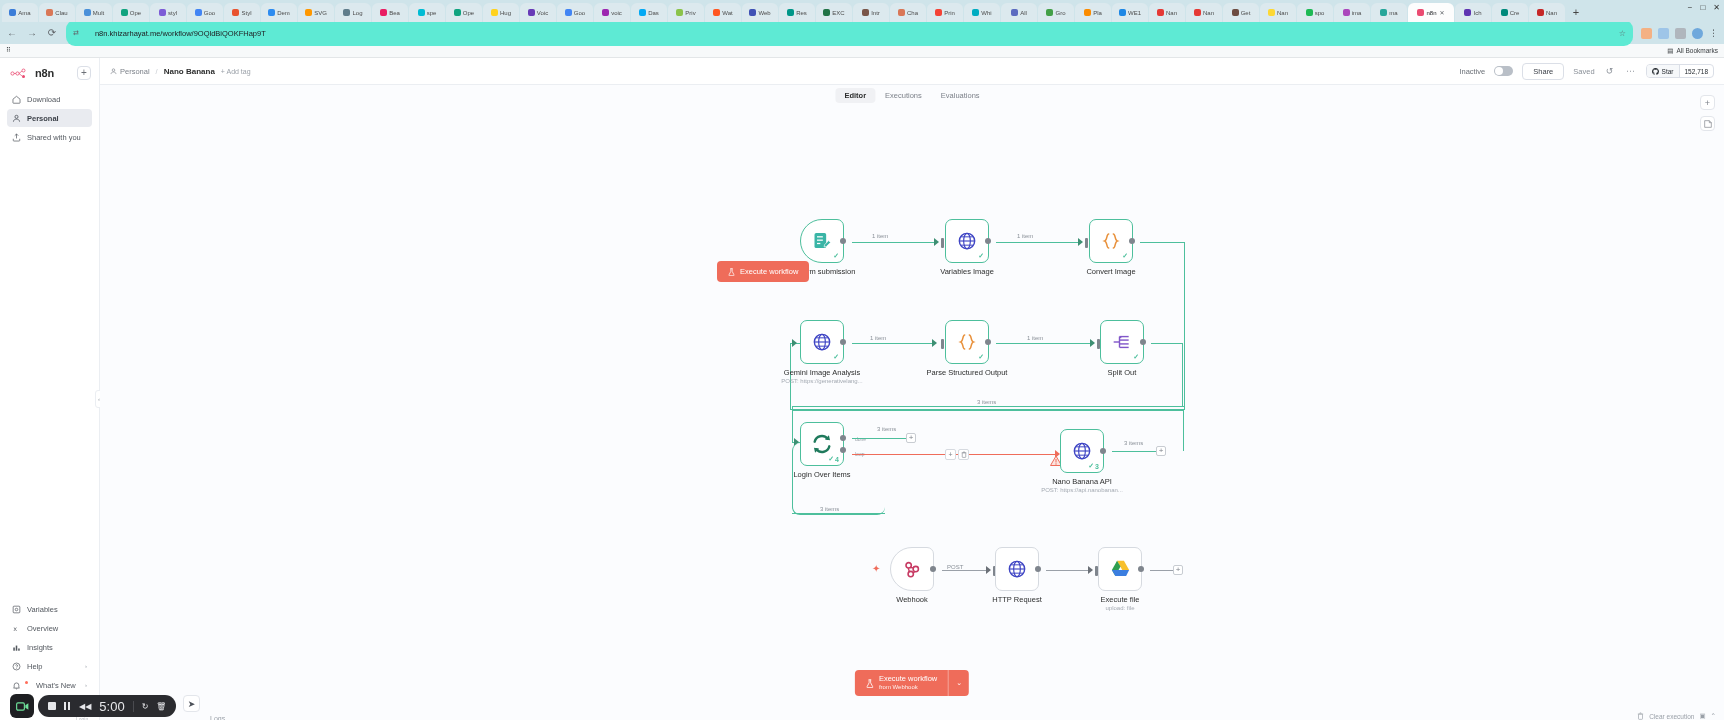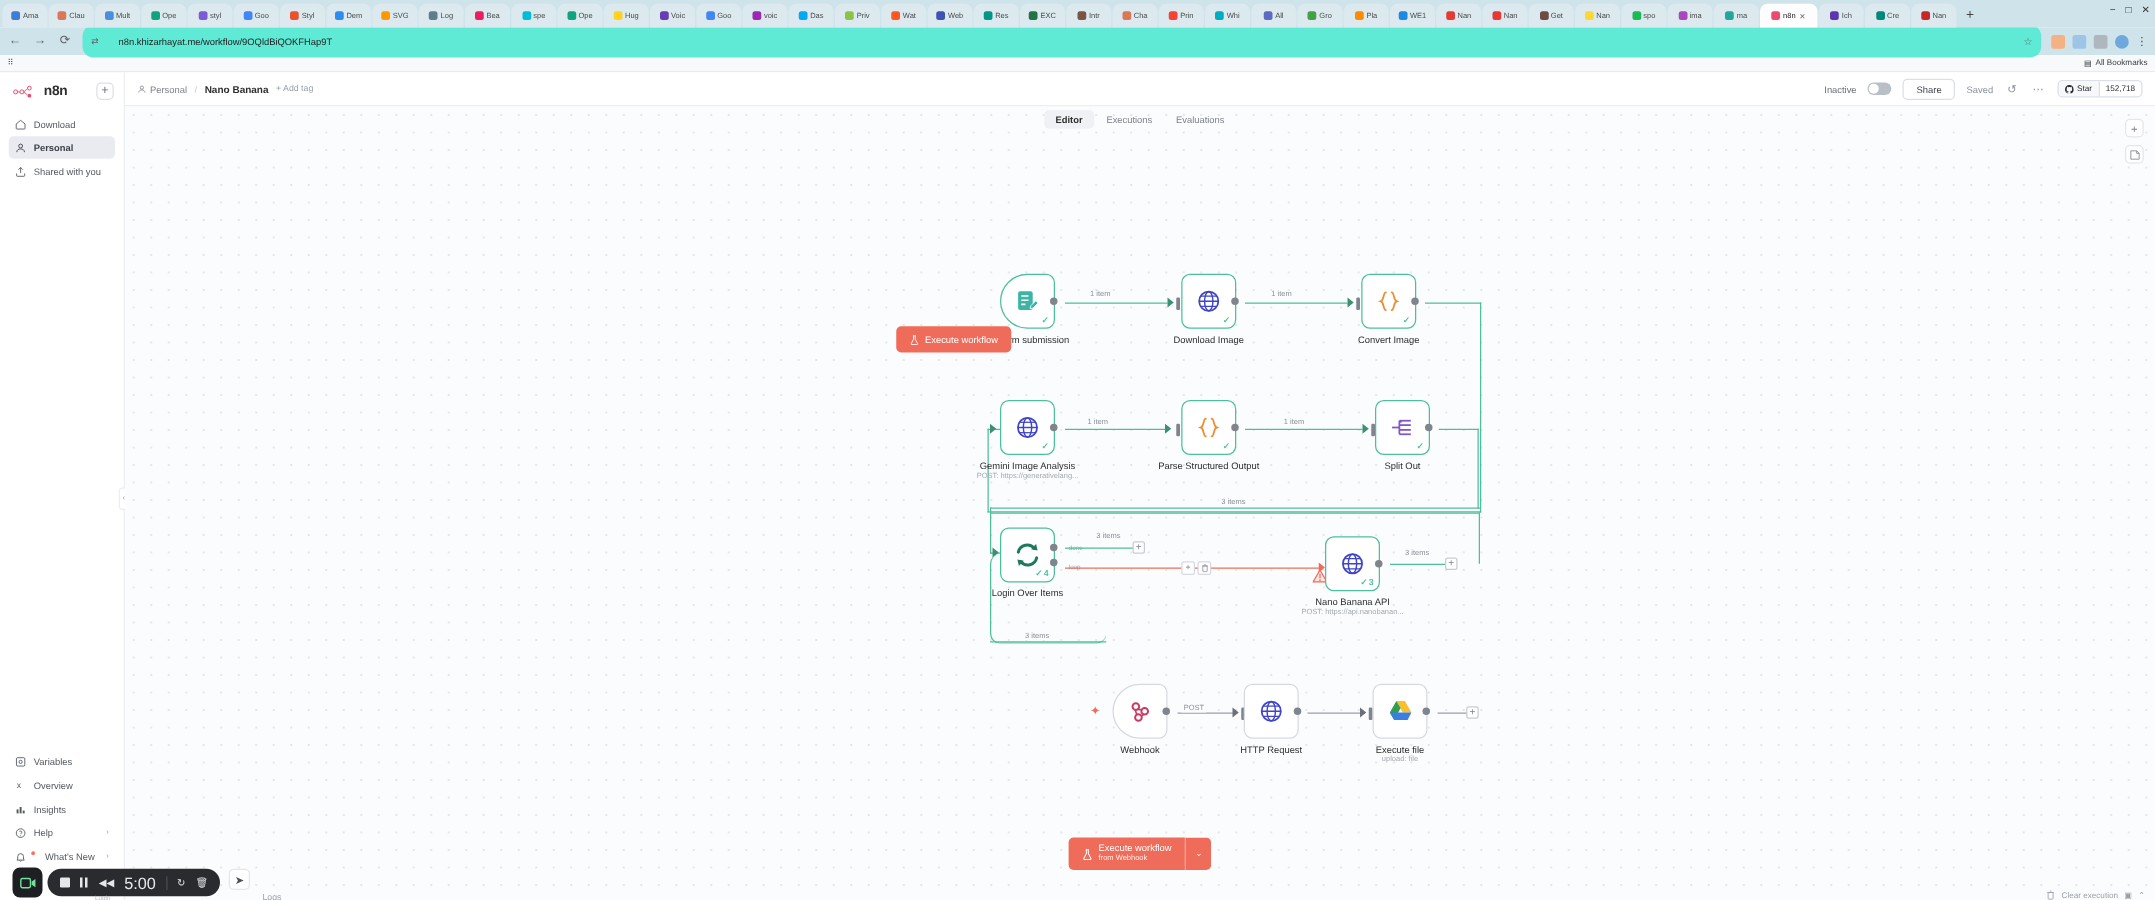--- a/index.html
+++ b/index.html
@@ -693,21 +693,21 @@
             <svg width="20" height="20" viewBox="0 0 24 24">
               <circle cx="12" cy="12" r="9.2" fill="none" stroke="#3f45c4" stroke-width="1.7"></circle>
               <ellipse cx="12" cy="12" rx="4" ry="9.2" fill="none" stroke="#3f45c4" stroke-width="1.4"></ellipse>
               <line x1="2.8" y1="12" x2="21.2" y2="12" stroke="#3f45c4" stroke-width="1.4"></line>
               <line x1="4.3" y1="7" x2="19.7" y2="7" stroke="#3f45c4" stroke-width="1.2"></line>
               <line x1="4.3" y1="17" x2="19.7" y2="17" stroke="#3f45c4" stroke-width="1.2"></line>
             </svg>
             <div class="check">✓</div>
             <div class="port out"></div>
           </div>
-          <div class="nodelabel">Download Image</div>
+          <div class="nodelabel">Variables Image</div>
         </div>
         <div class="edge" style="left:896px;top:157px;width:82px"></div>
         <div class="edgelbl" style="left:915px;top:148px">1 item</div>
         <div class="arrowhead" style="left:978px;top:153px"></div>
         <div class="inbar" style="left:985px;top:153px;margin-top:0"></div>
 
         <div class="node" style="left:989px;top:134px">
           <div class="nodebox">
             <svg width="20" height="20" viewBox="0 0 24 24">
               <path d="M9.2 3.5C6.5 3.5 7.6 11 4.5 12c3.1 1 2 8.5 4.7 8.5" fill="none" stroke="#e8903a" stroke-width="1.8" stroke-linecap="round"></path>

